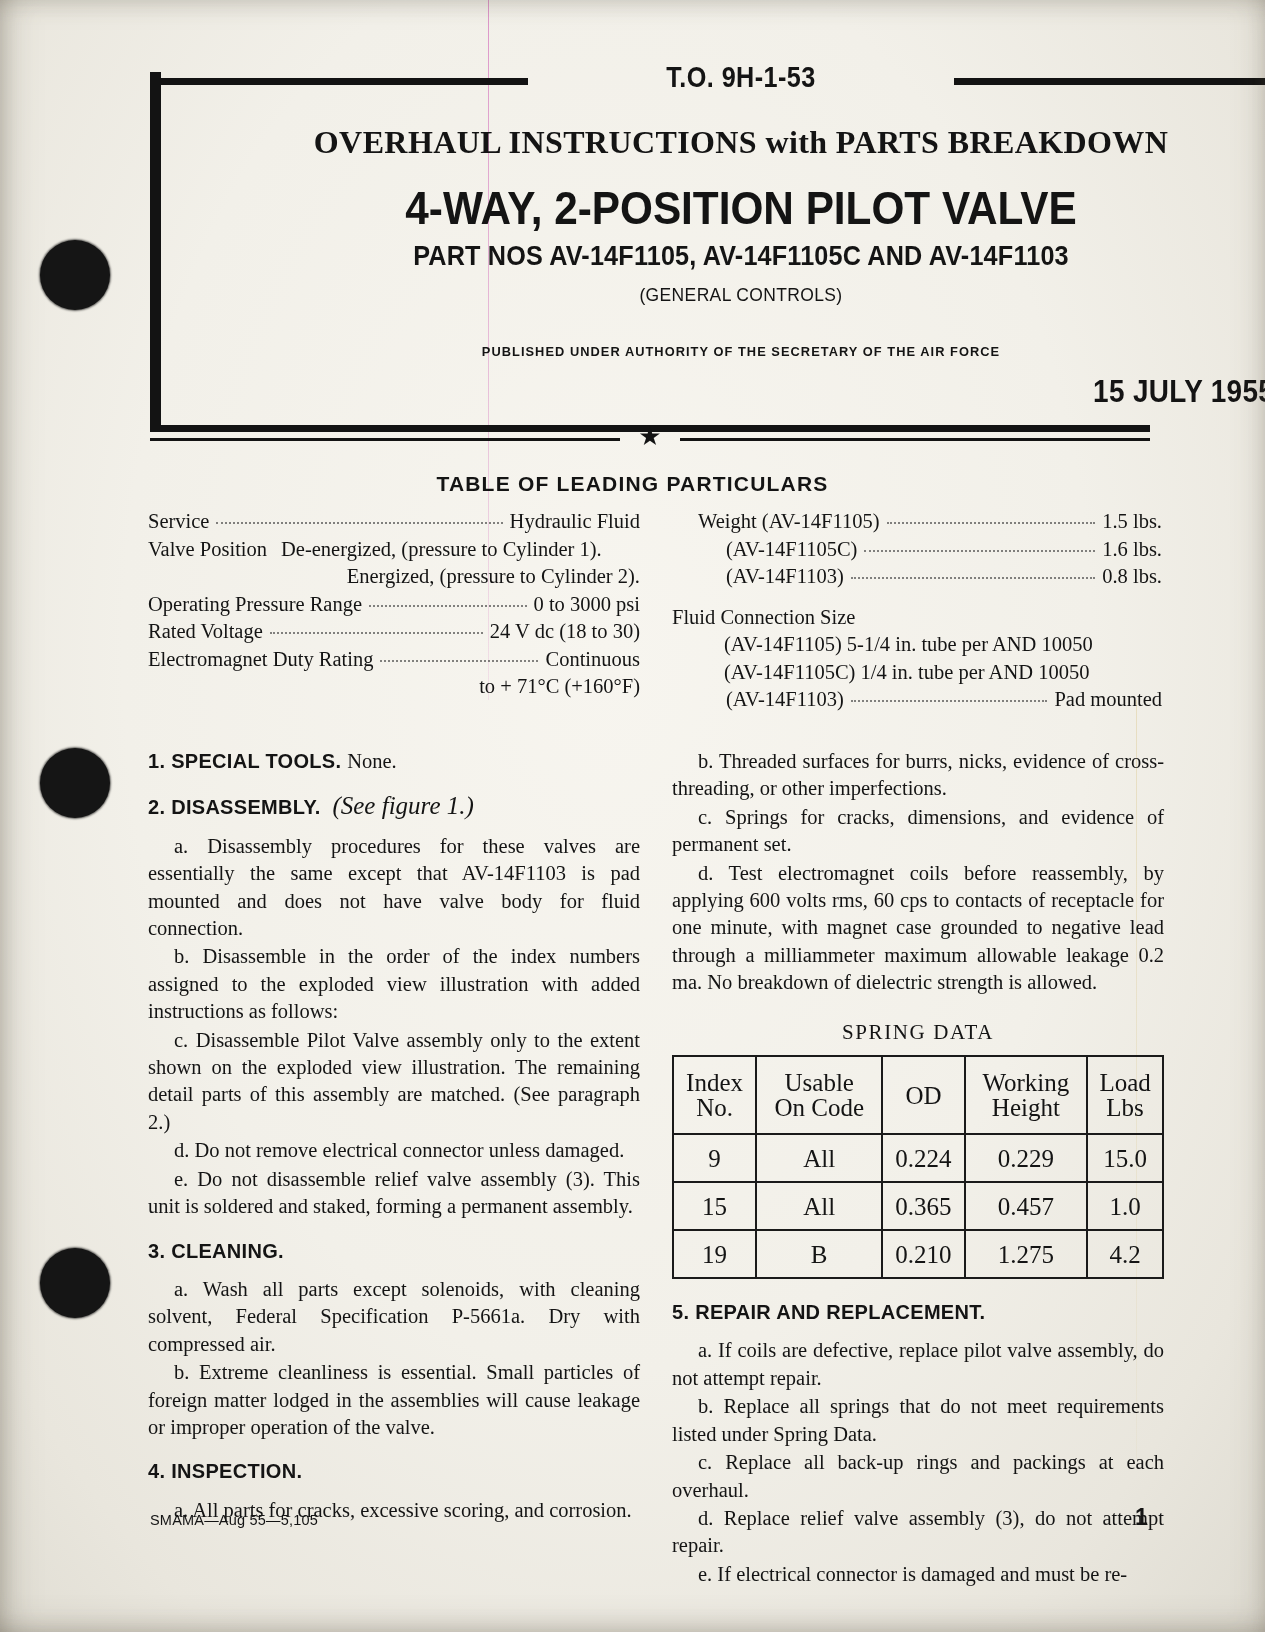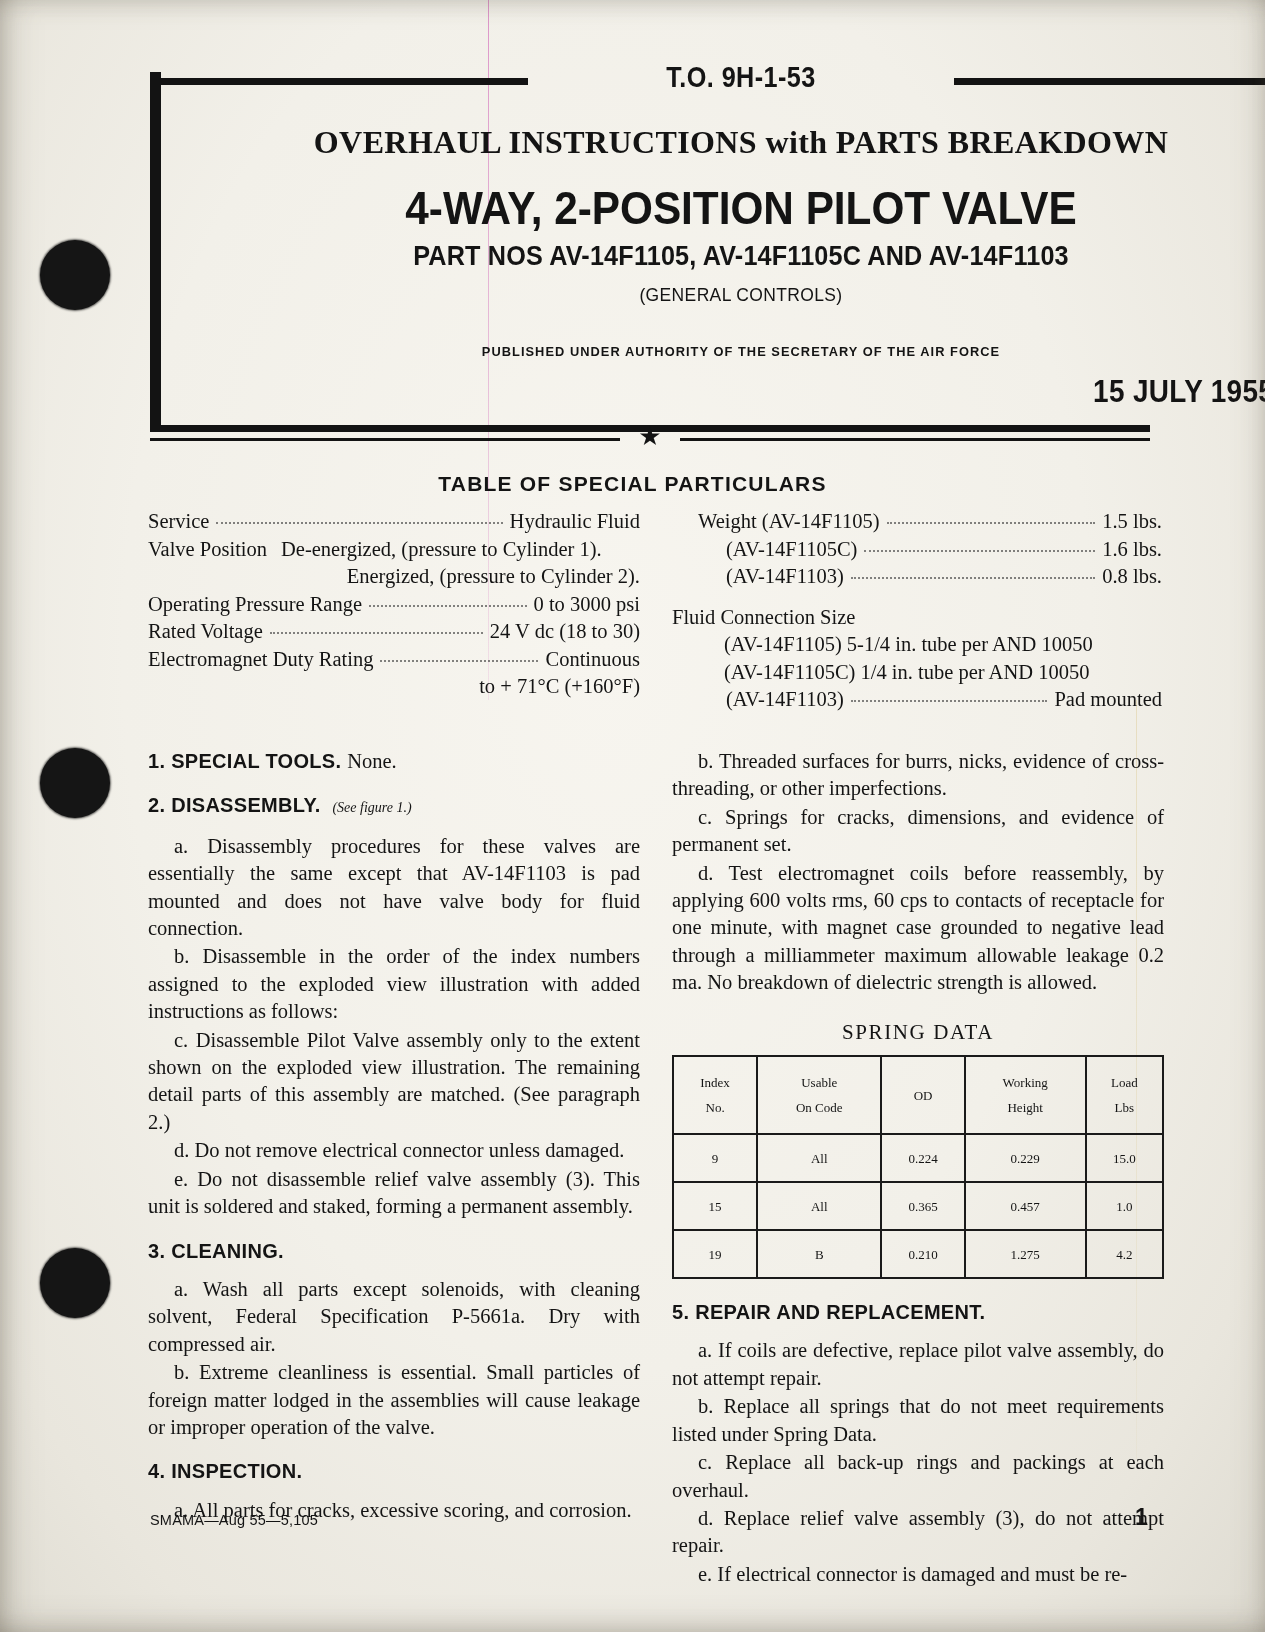--- a/index.html
+++ b/index.html
@@ -132,31 +132,31 @@
   .col{position:absolute;width:492px;font-size:20.5px;line-height:27.4px;text-align:justify;}
   .colL{left:148px;top:748px;}
   .colR{left:672px;top:748px;}
   .h{
     font-family:"Liberation Sans", sans-serif;
     font-weight:bold;font-size:20px;letter-spacing:.3px;
     margin:17px 0 11px 0;
   }
   .h:first-child{margin-top:0;}
   .h .norm{font-family:"Liberation Serif",serif;font-weight:normal;font-size:20.5px;letter-spacing:0;}
-  .h .ital{font-family:"Liberation Serif",serif;font-weight:normal;font-style:italic;font-size:14px;letter-spacing:0;}
+  .h .ital{font-family:"Liberation Serif",serif;font-weight:normal;font-style:italic;font-size:25px;letter-spacing:0;}
   p{margin:0 0 0 0;text-indent:26px;}
   p + p{margin-top:1px;}
 
   
   .sd-title{
     text-align:center;font-size:21px;letter-spacing:1.6px;margin:22px 0 9px 0;
     text-indent:0;
   }
   table.sd{
-    border-collapse:collapse;width:100%;font-size:13px;
+    border-collapse:collapse;width:100%;font-size:25px;
     border:2.5px solid #1a1a1a;
   }
   table.sd th, table.sd td{
     border:2px solid #1a1a1a;
     text-align:center;padding:5px 2px;font-weight:normal;line-height:25px;
   }
   table.sd th{height:66px;vertical-align:middle;}
   table.sd td{height:36px;}
   .sd-wrap{margin-bottom:20px;}
 
@@ -200,21 +200,21 @@
     <div class="line5">PUBLISHED UNDER AUTHORITY OF THE SECRETARY OF THE AIR FORCE</div>
     <div class="date">15 JULY 1955</div>
   </div>
 
   <div class="divider">
     <div class="dv-l"></div>
     <div class="dv-r"></div>
     <div class="star">★</div>
   </div>
 
-  <div class="tlp-head">TABLE OF SPECIAL PARTICULARS</div>
+  <div class="tlp-head">TABLE OF LEADING PARTICULARS</div>
 
   <div class="lp lp-left">
     <div class="row">
       <span class="lbl">Service</span>
       <span class="dots"></span>
       <span class="val">Hydraulic Fluid</span>
     </div>
     <div class="row">
       <span class="lbl">Valve Position</span>
       <span style="width:14px"></span>

